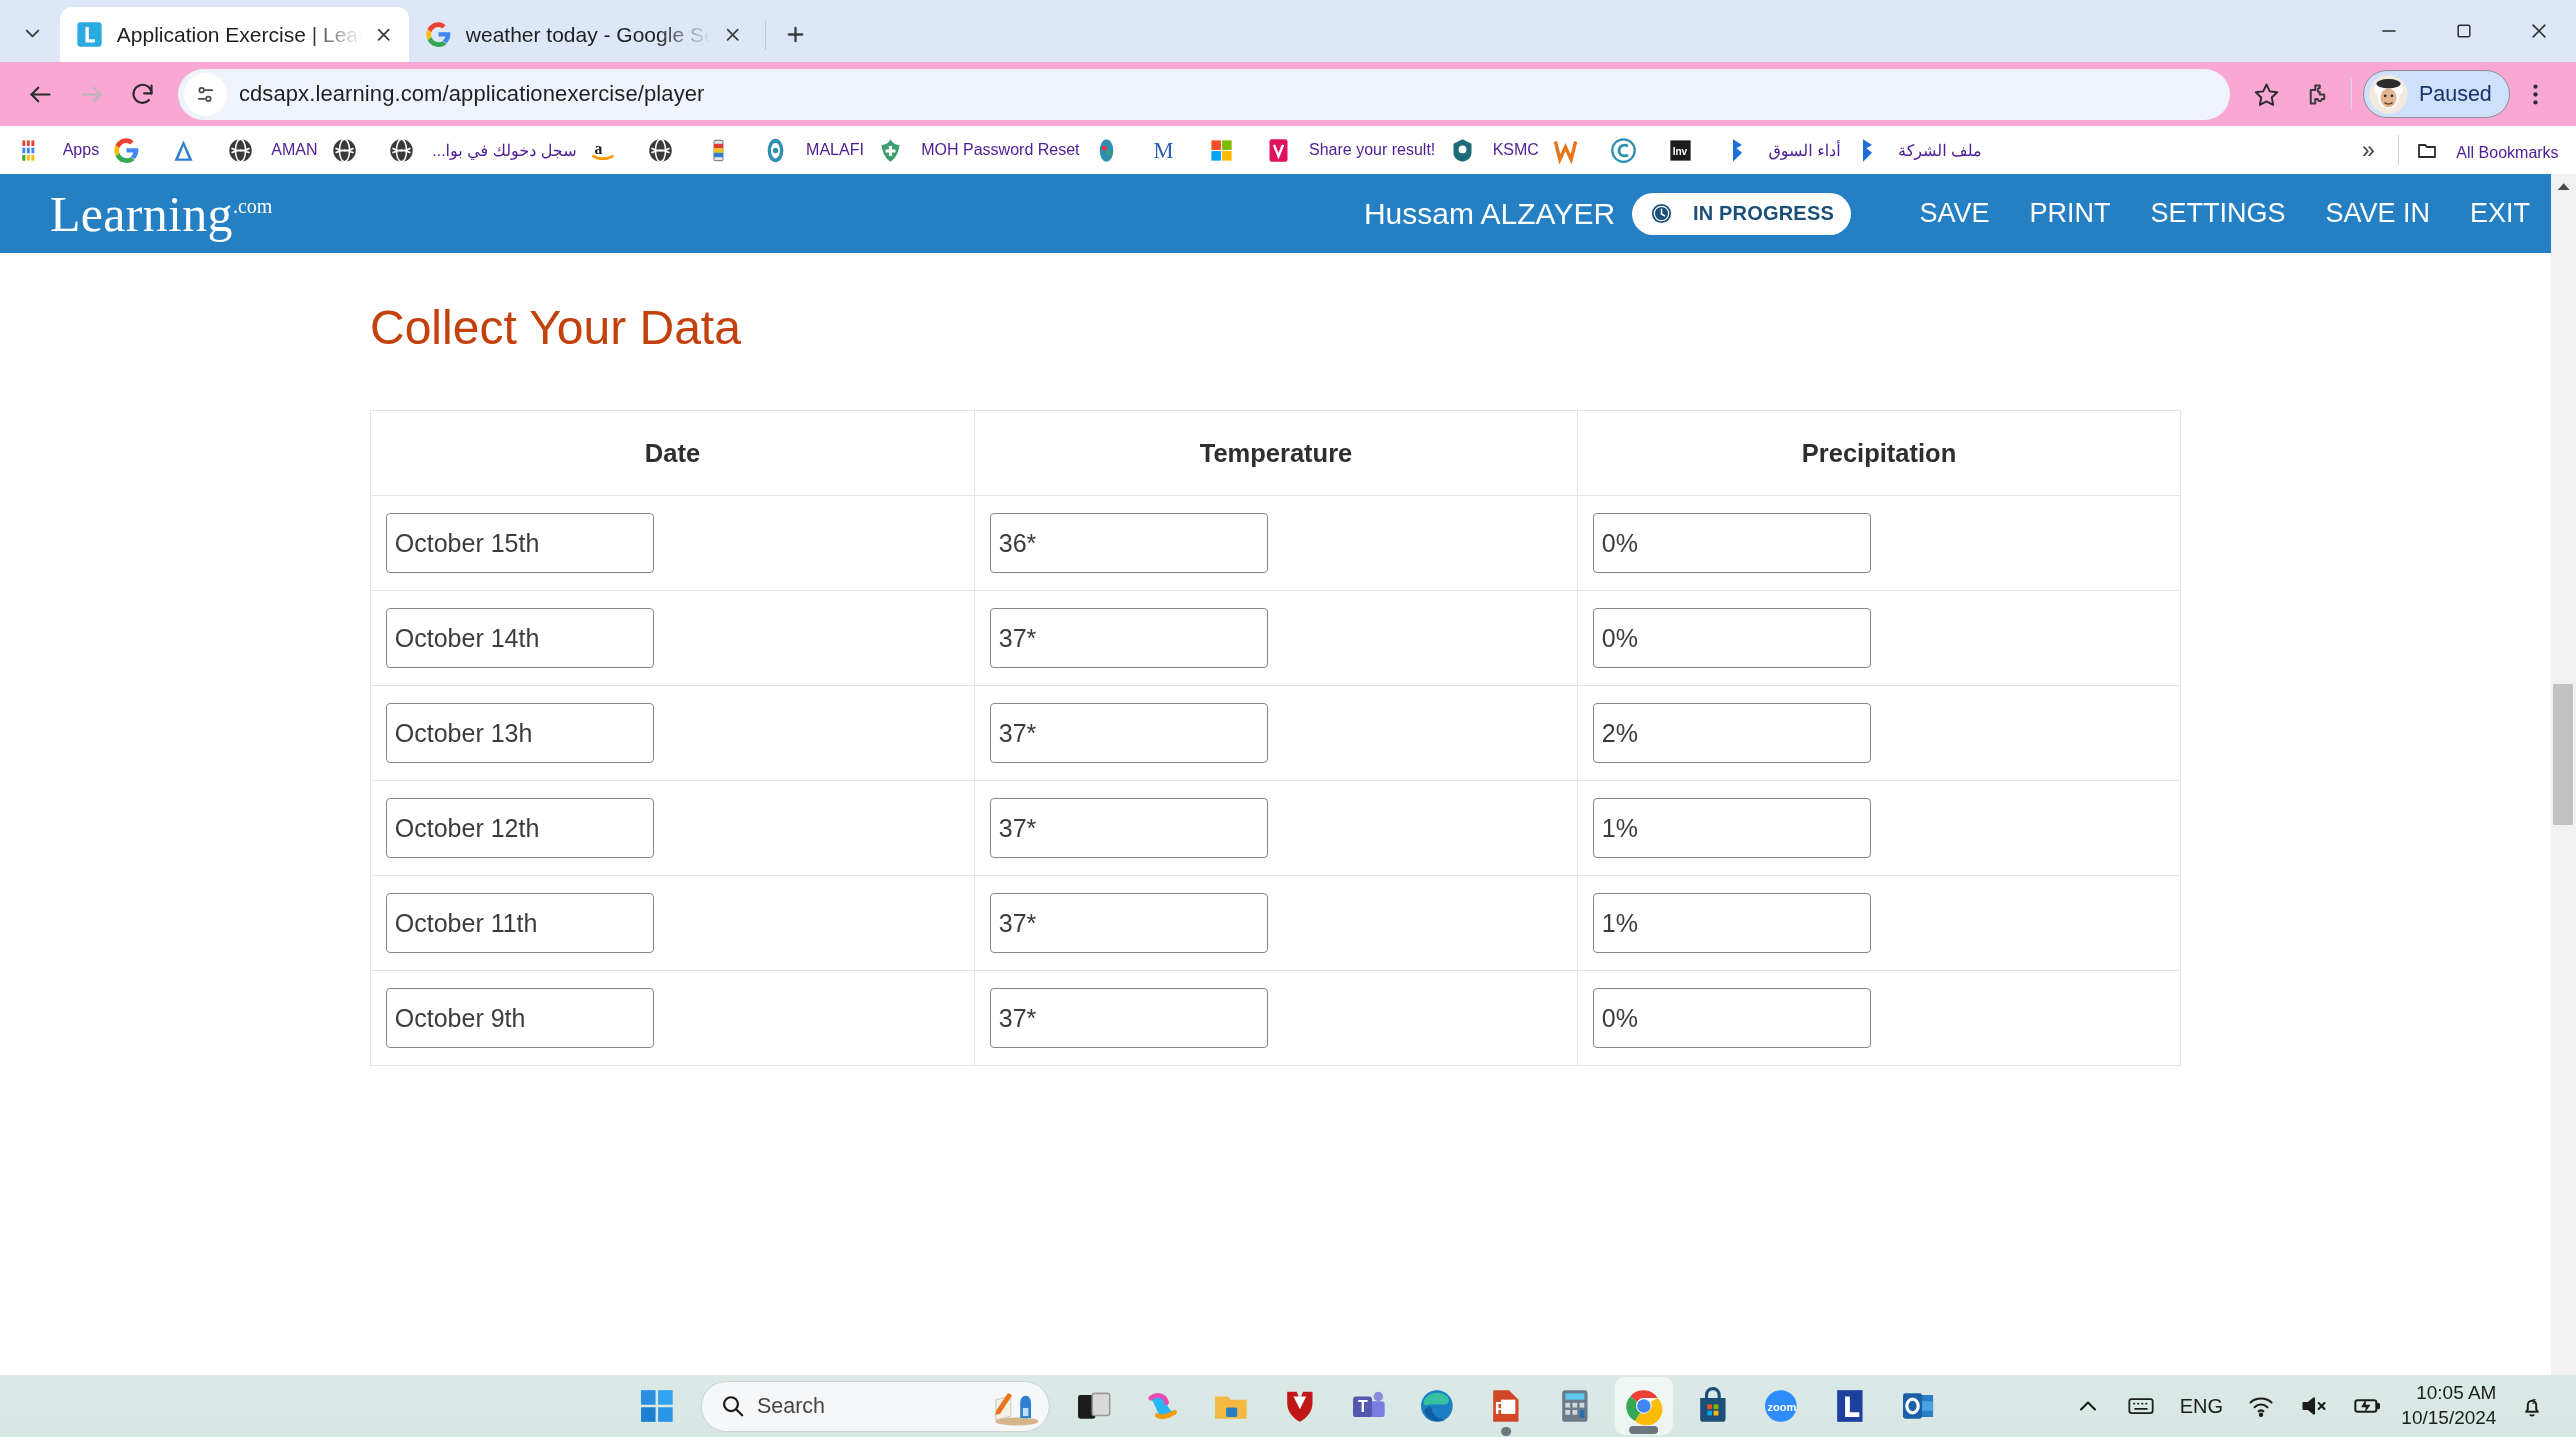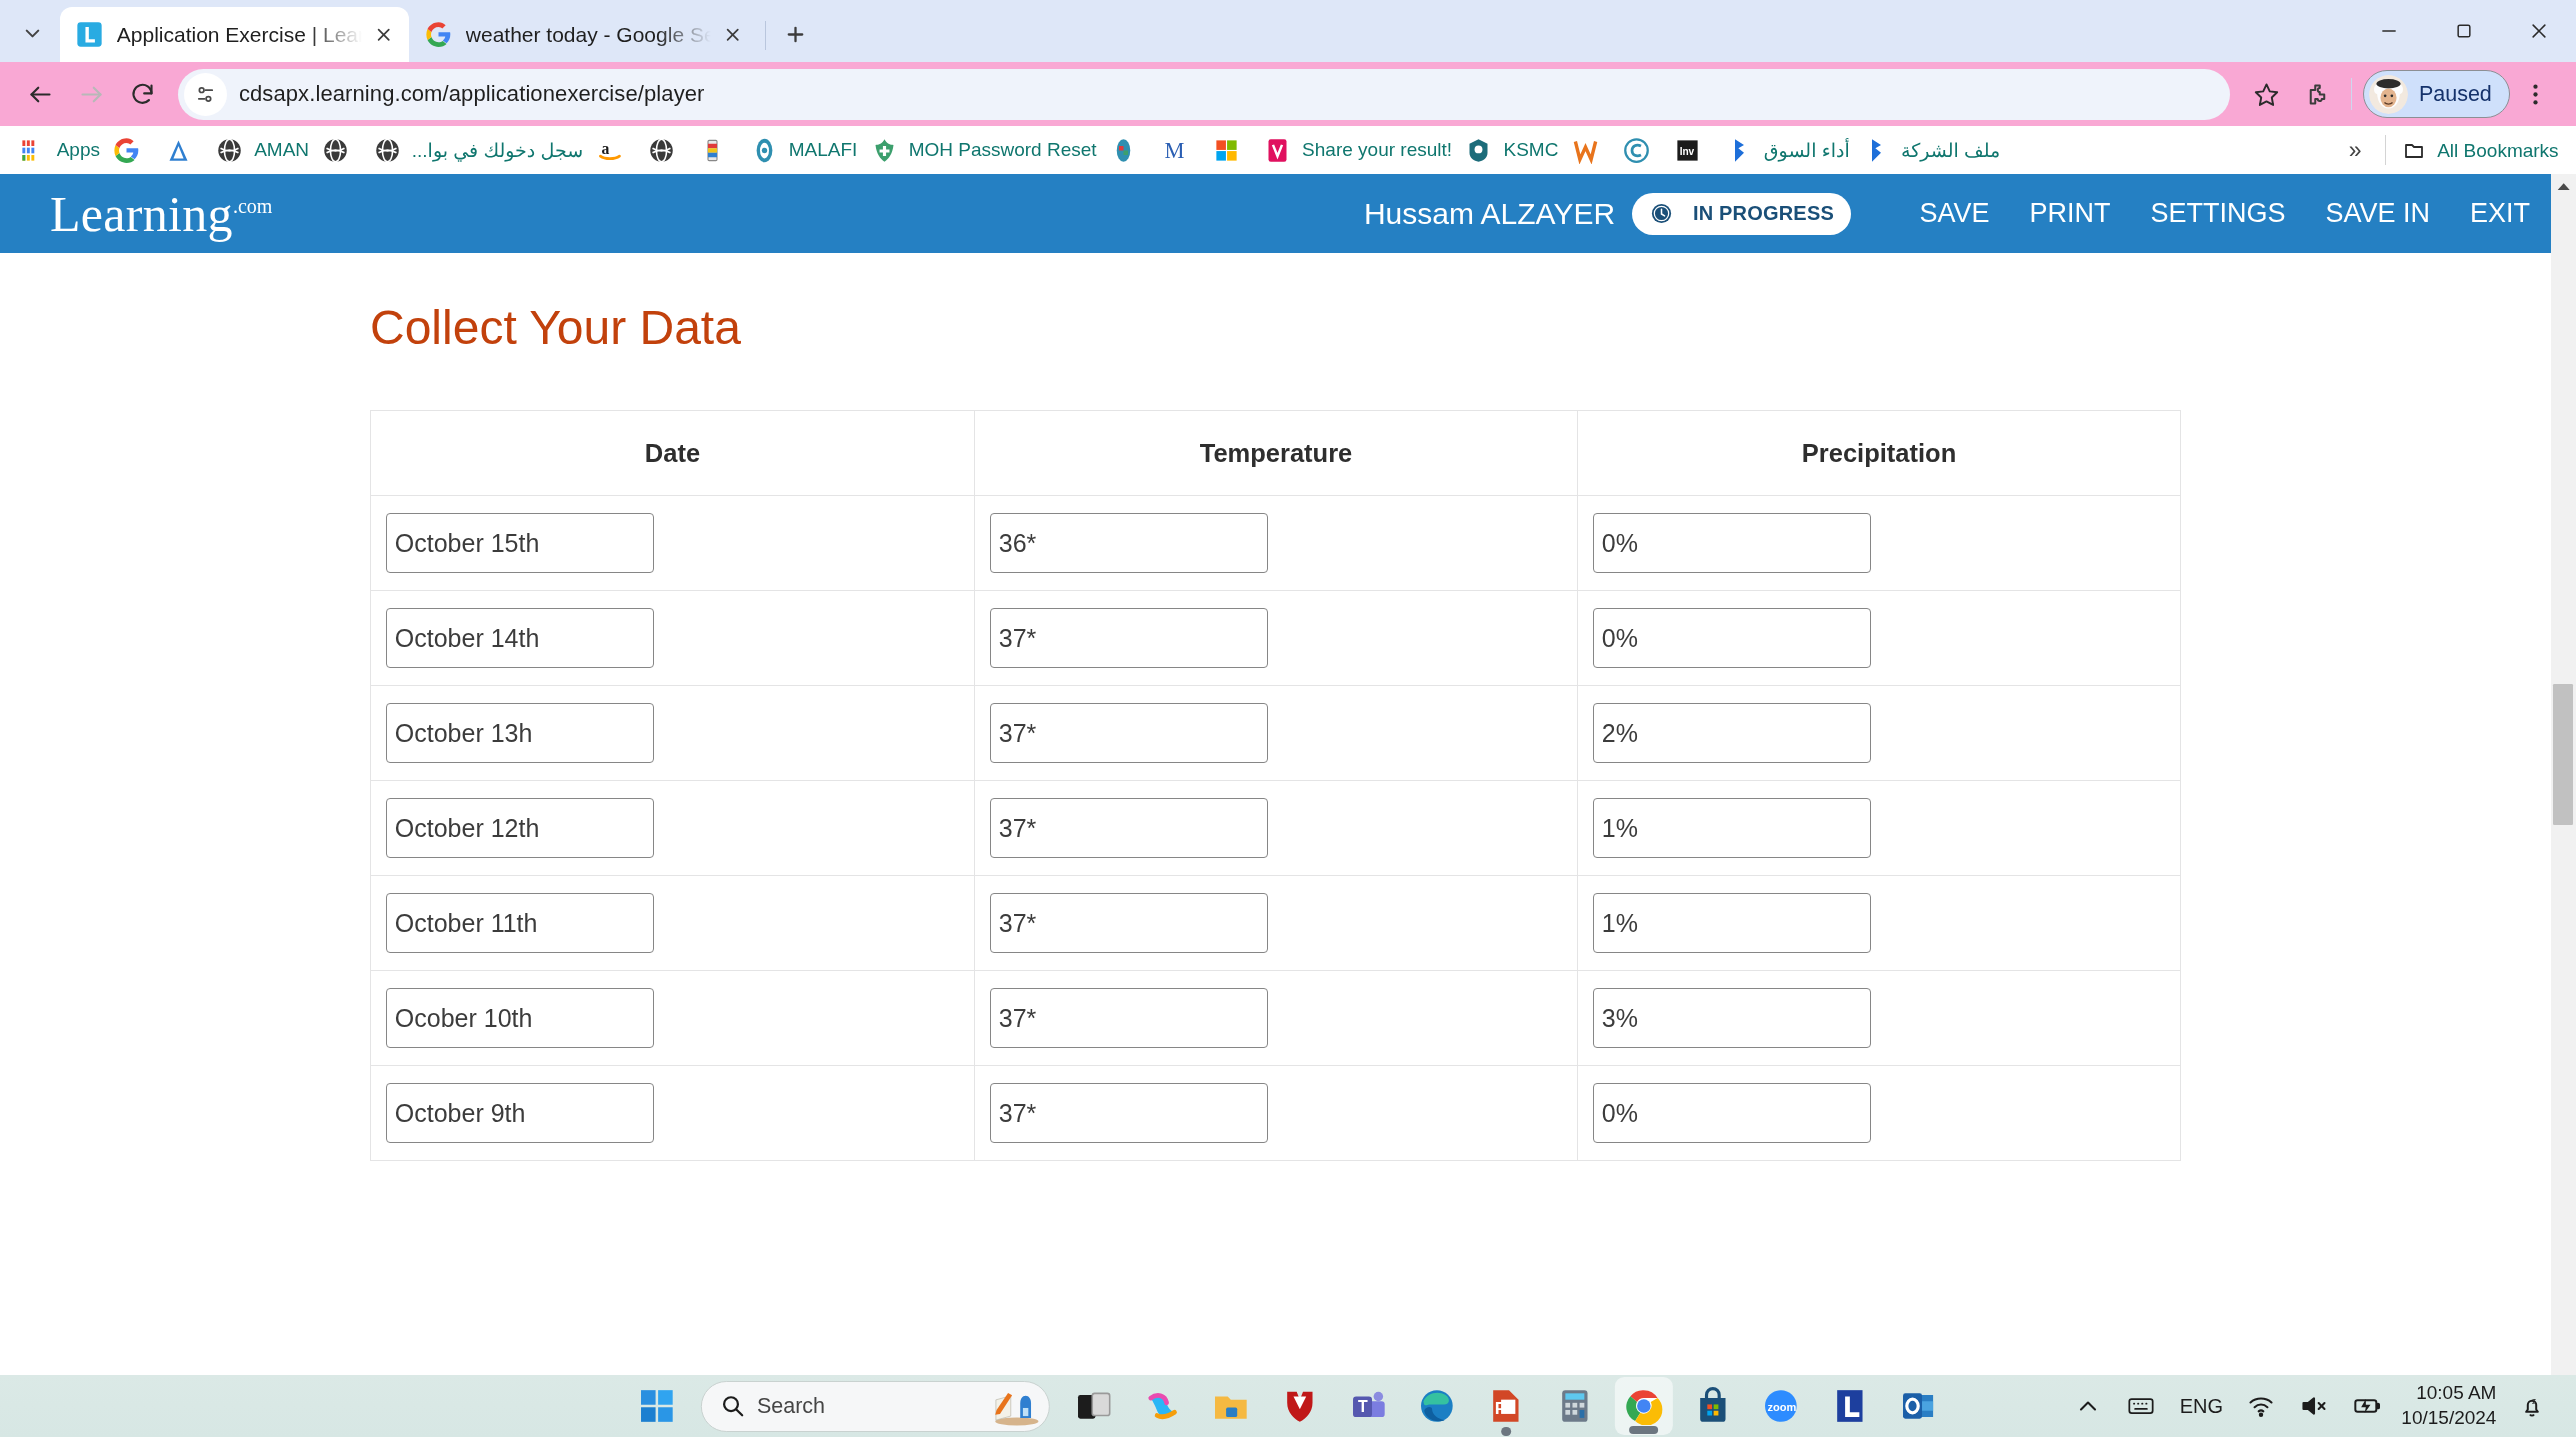--- a/index.html
+++ b/index.html
@@ -76,21 +76,21 @@
   .avatar-img { width: 39px; height: 39px; border-radius: 50%; overflow: hidden; flex: 0 0 39px; }
   .profile-label { font-size: 21.5px; color: #15326b; margin-left: 10.7px; white-space: nowrap; }
 
   
   .bookmarks { height: 48px; background: #fff; display: flex; align-items: center;
                padding: 0 12px; position: relative; }
   .bm { display: flex; align-items: center; height: 38px; padding: 0 6.7px;
         border-radius: 5.4px; cursor: pointer; flex: 0 0 auto; }
   .bm-ico { width: 27px; height: 27px; flex: 0 0 27px; display: flex;
             align-items: center; justify-content: center; }
-  .bm-label { font-size: 19px; color: #0f766e; margin-left: 11px; white-space: nowrap; }
+  .bm-label { font-size: 16px; color: #4c1d95; margin-left: 17px; white-space: nowrap; }
   .bm-label.rtl { direction: rtl; }
   .bm-overflow { margin-left: auto; display: flex; align-items: center; }
   .bm-chev { width: 38px; height: 38px; display: flex; align-items: center;
              justify-content: center; cursor: pointer; font-size: 23px; color: #444; }
   .bm-vsep { width: 1.3px; height: 29.5px; background: #d4d4d4; margin: 0 10.7px; }
   .allbm { display: flex; align-items: flex-end; cursor: pointer; padding: 0 5.4px; }
   .allbm svg { width: 24px; height: 24px; }
 
   
   .viewport { position: relative; height: 1201px; background: #fff; overflow: hidden; }
@@ -653,31 +653,20 @@
               </td>
             <td>
                 <div class="cell-input w-temp">37*</div>
               </td>
             <td>
                 <div class="cell-input w-prec">1%</div>
               </td>
           </tr>
           <tr>
             <td>
-                <div class="cell-input w-date">Ocober 10th</div>
-              </td>
-            <td>
-                <div class="cell-input w-temp">37*</div>
-              </td>
-            <td>
-                <div class="cell-input w-prec">3%</div>
-              </td>
-          </tr>
-          <tr>
-            <td>
                 <div class="cell-input w-date">October 9th</div>
               </td>
             <td>
                 <div class="cell-input w-temp">37*</div>
               </td>
             <td>
                 <div class="cell-input w-prec">0%</div>
               </td>
           </tr>
         </tbody>

